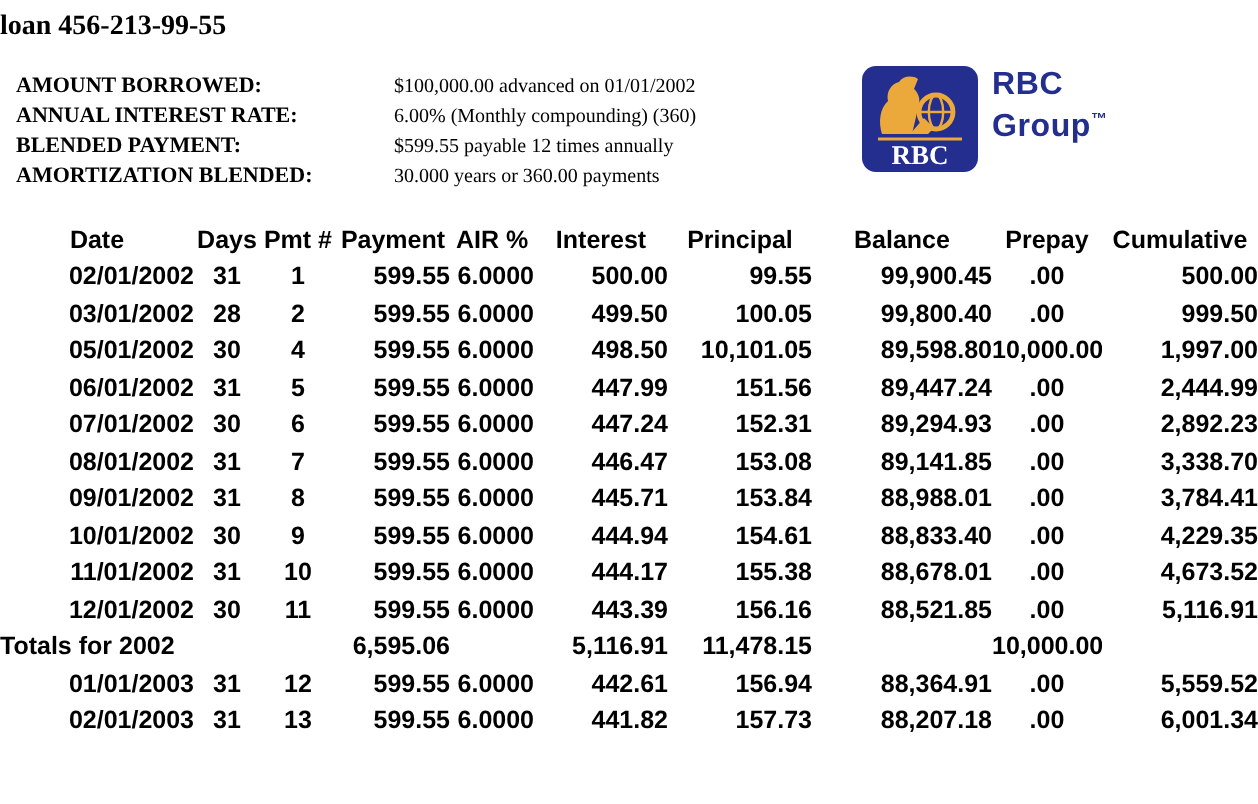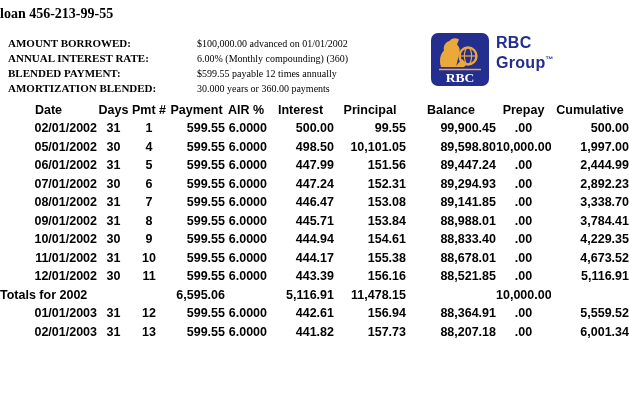--- a/index.html
+++ b/index.html
@@ -21,21 +21,21 @@
 
   .logo{position:absolute;left:431px;top:33px;display:flex;align-items:flex-start;}
   .shield{width:58px;height:53px;display:block;}
   .logo-text{
     margin-left:7px;color:var(--rbc-blue);font-weight:bold;
     font-size:16px;line-height:16.5px;letter-spacing:.3px;margin-top:2px;
   }
   .tm{font-size:8px;vertical-align:6px;letter-spacing:0;}
 
   table.sched{
-    position:absolute;left:0;top:100px;width:629px;
+    position:absolute;left:0;top:110px;width:629px;
     border-collapse:collapse;table-layout:fixed;
     font-size:12.5px;font-weight:bold;
   }
   table.sched th{height:19px;padding:0;text-align:center;font-weight:bold;}
   table.sched td{height:18.5px;padding:0;white-space:nowrap;overflow:hidden;}
   td.c0{text-align:right;padding-right:4px;}
   td.c1,td.c2{text-align:center;}
   td.c3,td.c4,td.c5,td.c6,td.c7,td.c9{text-align:right;padding-right:3px;}
   td.c8{text-align:center;}
   td.totals-label{text-align:left;padding-left:8px;}
@@ -120,20 +120,32 @@
         <td class="c2">1</td>
         <td class="c3">599.55</td>
         <td class="c4">6.0000</td>
         <td class="c5">500.00</td>
         <td class="c6">99.55</td>
         <td class="c7">99,900.45</td>
         <td class="c8">.00</td>
         <td class="c9">500.00</td>
       </tr>
       <tr>
+        <td class="c0">03/01/2002</td>
+        <td class="c1">28</td>
+        <td class="c2">2</td>
+        <td class="c3">599.55</td>
+        <td class="c4">6.0000</td>
+        <td class="c5">499.50</td>
+        <td class="c6">100.05</td>
+        <td class="c7">99,800.40</td>
+        <td class="c8">.00</td>
+        <td class="c9">999.50</td>
+      </tr>
+      <tr>
         <td class="c0">05/01/2002</td>
         <td class="c1">30</td>
         <td class="c2">4</td>
         <td class="c3">599.55</td>
         <td class="c4">6.0000</td>
         <td class="c5">498.50</td>
         <td class="c6">10,101.05</td>
         <td class="c7">89,598.80</td>
         <td class="c8">10,000.00</td>
         <td class="c9">1,997.00</td>

